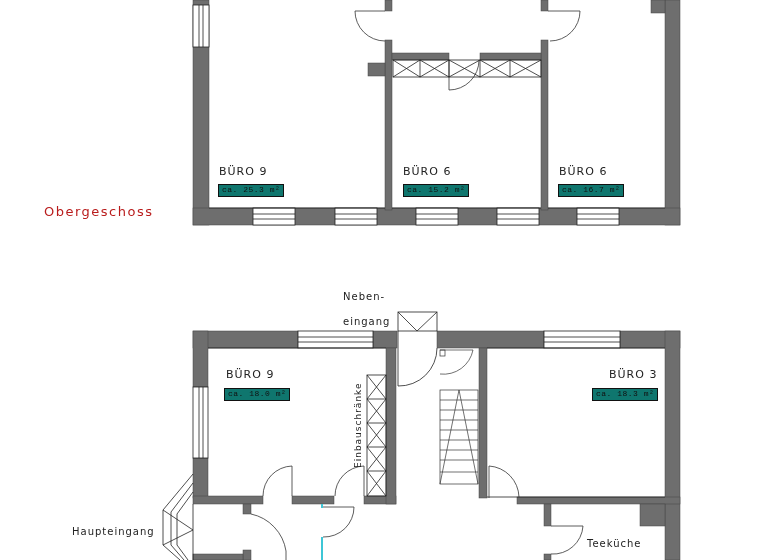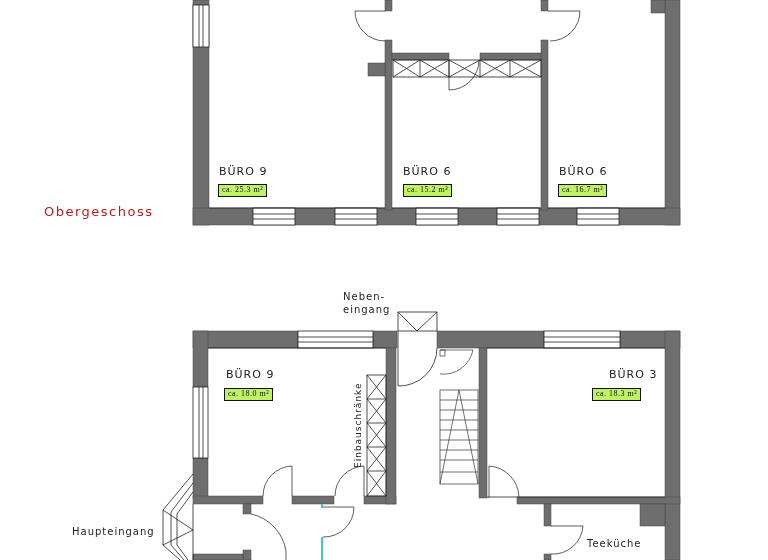--- a/index.html
+++ b/index.html
@@ -1,19 +1,19 @@
 <!DOCTYPE html>
 <html><head>
 <meta charset="utf-8">
 <style>
   html, body { margin:0; padding:0; background:#ffffff; }
   #stage { position:relative; width:768px; height:560px; overflow:hidden; background:#fff; }
   svg { position:absolute; left:0; top:0; }
   .lbl { position:absolute; font-family:"DejaVu Sans", sans-serif; font-size:11px; color:#222; letter-spacing:1px; white-space:nowrap; line-height:1; }
-  .area { position:absolute; font-family:Liberation Serif, serif; font-size:8px; color:#111; border:1px solid #111; padding:1px 3px; background:#bef264; white-space:nowrap; line-height:1.1; letter-spacing:0.5px; }
+  .area { position:absolute; font-family:Liberation Mono, monospace; font-size:8px; color:#111; border:1px solid #111; padding:1px 3px; background:#0f766e; white-space:nowrap; line-height:1.1; letter-spacing:0.5px; }
   .floor { position:absolute; font-family:"DejaVu Sans", sans-serif; font-size:13px; color:#b91c1c; letter-spacing:1.5px; }
   .note { position:absolute; font-family:"DejaVu Sans", sans-serif; font-size:10px; color:#222; letter-spacing:1px; line-height:1.2; white-space:nowrap; }
   .vert { position:absolute; font-family:"DejaVu Sans", sans-serif; font-size:9px; color:#222; letter-spacing:1px; transform:rotate(-90deg); transform-origin:left top; white-space:nowrap; }
 </style>
 </head>
 <body>
 
 <div id="stage">
   <svg width="768" height="560" viewBox="0 0 768 560">
 
@@ -218,21 +218,21 @@
   <div class="lbl" style="left:219px; top:166px;">BÜRO 9</div>
   <div class="area" style="left:218px; top:184px;">ca. 25.3  m²</div>
 
   <div class="lbl" style="left:403px; top:166px;">BÜRO 6</div>
   <div class="area" style="left:403px; top:184px;">ca. 15.2  m²</div>
 
   <div class="lbl" style="left:559px; top:166px;">BÜRO 6</div>
   <div class="area" style="left:558px; top:184px;text-align:center;">ca. 16.7  m²</div>
 
   <div class="note" style="left:343px; top:291px;">Neben-</div>
-  <div class="note" style="left:343px; top:304px;text-align:right;">eingang</div>
+  <div class="note" style="left:343px; top:316px;text-align:right;">eingang</div>
 
   <div class="lbl" style="left:226px; top:369px;">BÜRO 9</div>
   <div class="area" style="left:224px; top:388px;">ca. 18.0  m²</div>
 
   <div class="vert" style="left:353px; top:468px;">Einbauschränke</div>
 
   <div class="lbl" style="left:609px; top:369px;">BÜRO 3</div>
   <div class="area" style="left:592px; top:388px;">ca. 18.3  m²</div>
 
   <div class="note" style="left:587px; top:538px;">Teeküche</div>

